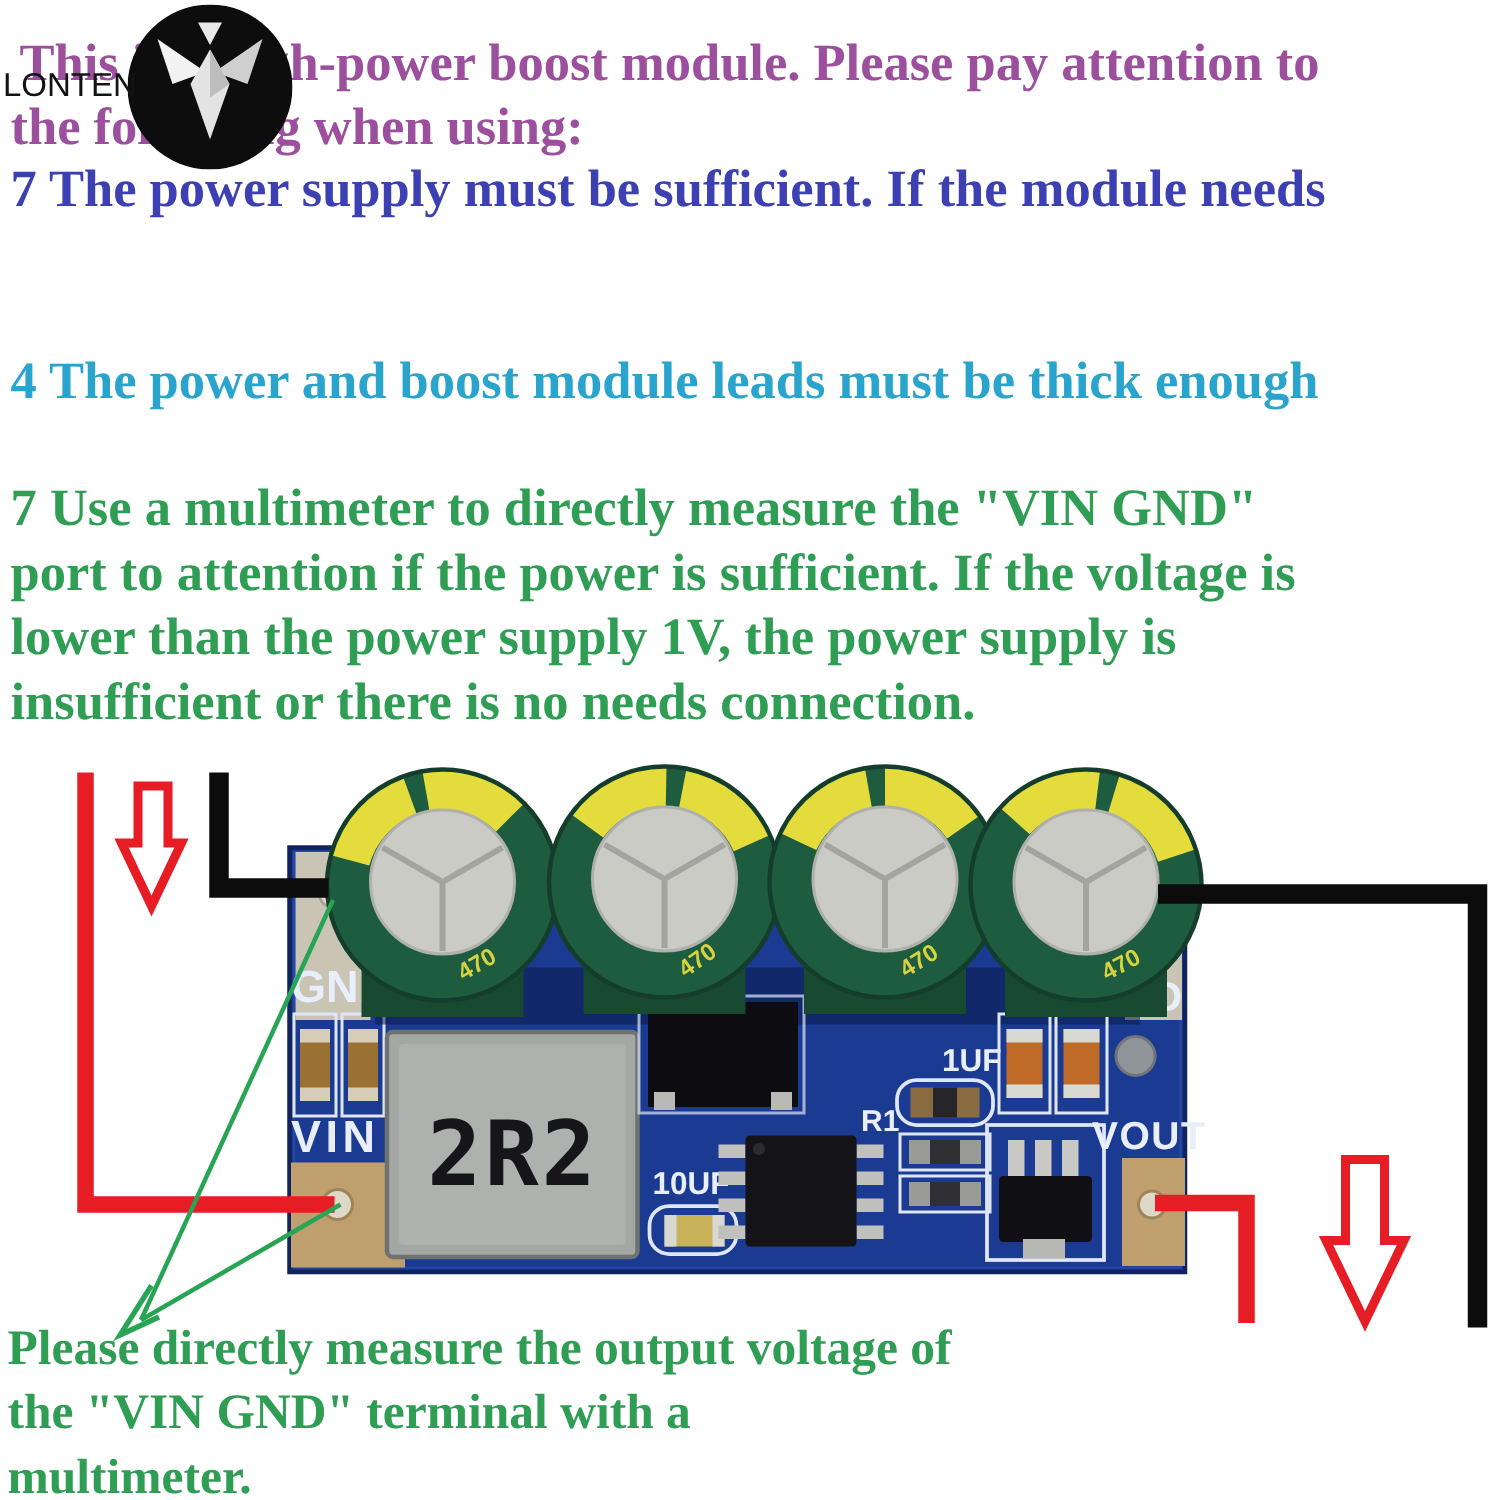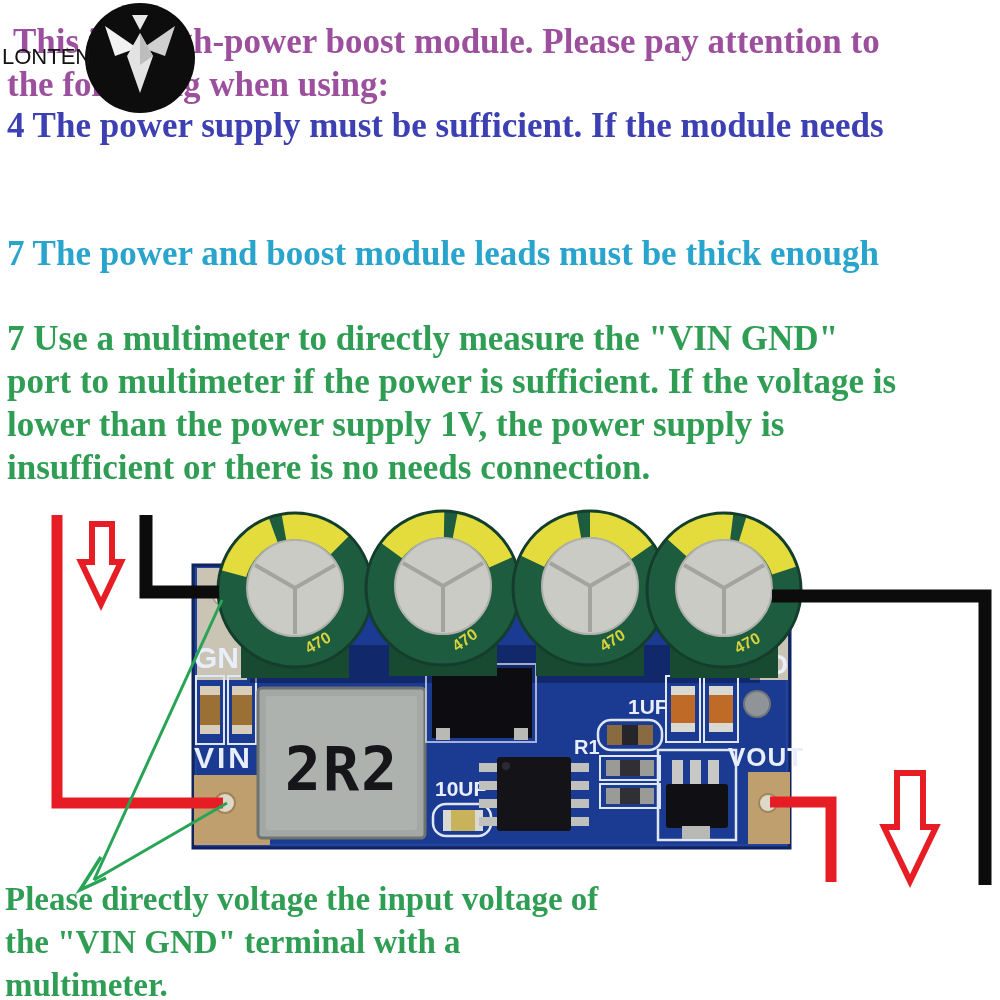--- a/index.html
+++ b/index.html
@@ -31,30 +31,30 @@
 <body>
 
 <div class="canvas">
 
   <div class="tblock t-title">
     <div class="tline">This is a high-power boost module. Please pay attention to</div>
     <div class="tline">the following when using:</div>
   </div>
 
   <div class="tblock t-item1">
-    <div class="tline">4 The power supply must be sufficient. If the module needs</div>
+    <div class="tline">7 The power supply must be sufficient. If the module needs</div>
   </div>
 
   <div class="tblock t-item2">
-    <div class="tline">7 The power and boost module leads must be thick enough</div>
+    <div class="tline">4 The power and boost module leads must be thick enough</div>
   </div>
 
   <div class="tblock t-item3">
     <div class="tline">7 Use a multimeter to directly measure the "VIN GND"</div>
-    <div class="tline">port to multimeter if the power is sufficient. If the voltage is</div>
+    <div class="tline">port to attention if the power is sufficient. If the voltage is</div>
     <div class="tline">lower than the power supply 1V, the power supply is</div>
     <div class="tline">insufficient or there is no needs connection.</div>
   </div>
 
   <svg class="photo" width="1000" height="400" viewBox="0 0 1000 400">
 
     <g>
       <rect x="193" y="65" width="597" height="283" fill="var(--board-blue)" stroke="#10235c" stroke-width="3"></rect>
       <rect x="196" y="68" width="591" height="277" fill="none" stroke="#2f55b5" stroke-width="1.5" opacity="0.5"></rect>
 
@@ -230,21 +230,21 @@
     <polygon points="897,273 923,273 923,327 936,327 910,381 884,327 897,327" fill="#ffffff" style="stroke:var(--annotation-red)" stroke-width="6" stroke-linejoin="miter"></polygon>
 
     <g>
       <line x1="222" y1="100" x2="94" y2="380" style="stroke:var(--annotation-green)" stroke-width="3"></line>
       <line x1="227" y1="303" x2="94" y2="380" style="stroke:var(--annotation-green)" stroke-width="3"></line>
       <polyline points="101,357 80,390 106,378" fill="none" style="stroke:var(--annotation-green)" stroke-width="3.5"></polyline>
     </g>
   </svg>
 
   <div class="tblock t-foot">
-    <div class="tline">Please directly voltage the input voltage of</div>
+    <div class="tline">Please directly measure the output voltage of</div>
     <div class="tline">the "VIN GND" terminal with a</div>
     <div class="tline">multimeter.</div>
   </div>
 
   <div class="logo">
     <svg class="logo-circle" width="110" height="110" viewBox="0 0 110 110">
       <circle cx="55" cy="55" r="55" fill="#0d0d0d"></circle>
       <polygon points="47,12 63,12 55,27" fill="#e9e9e9"></polygon>
       <polygon points="20,23 52,45 30,53" fill="#f2f2f2"></polygon>
       <polygon points="90,23 58,45 80,53" fill="#cfcfcf"></polygon>

